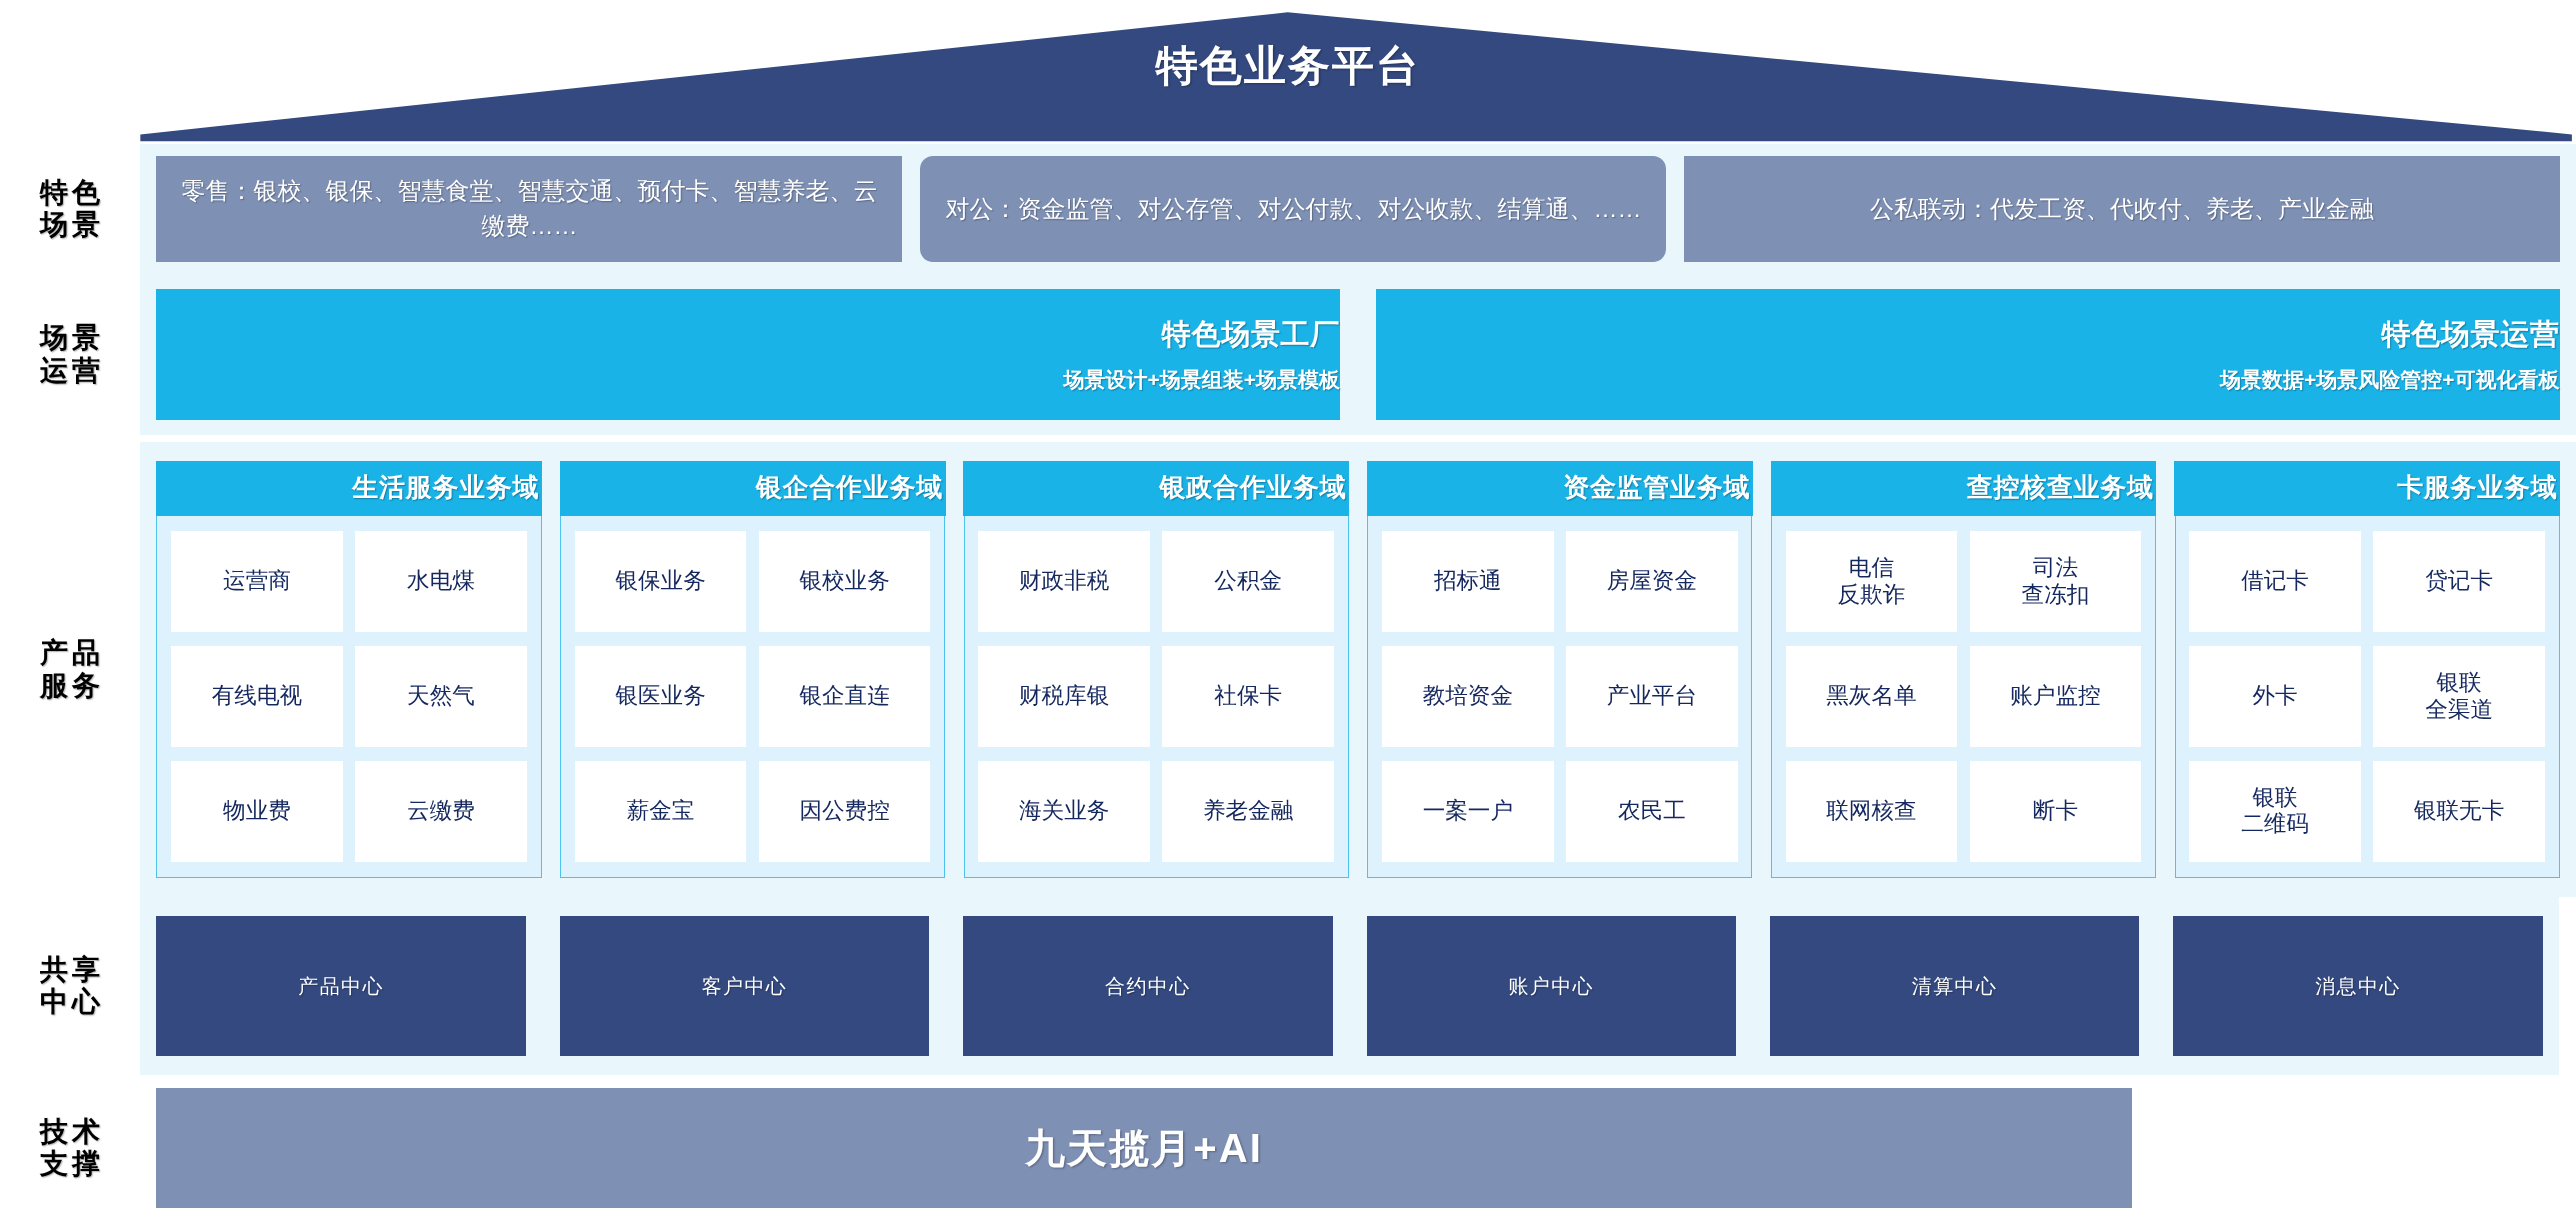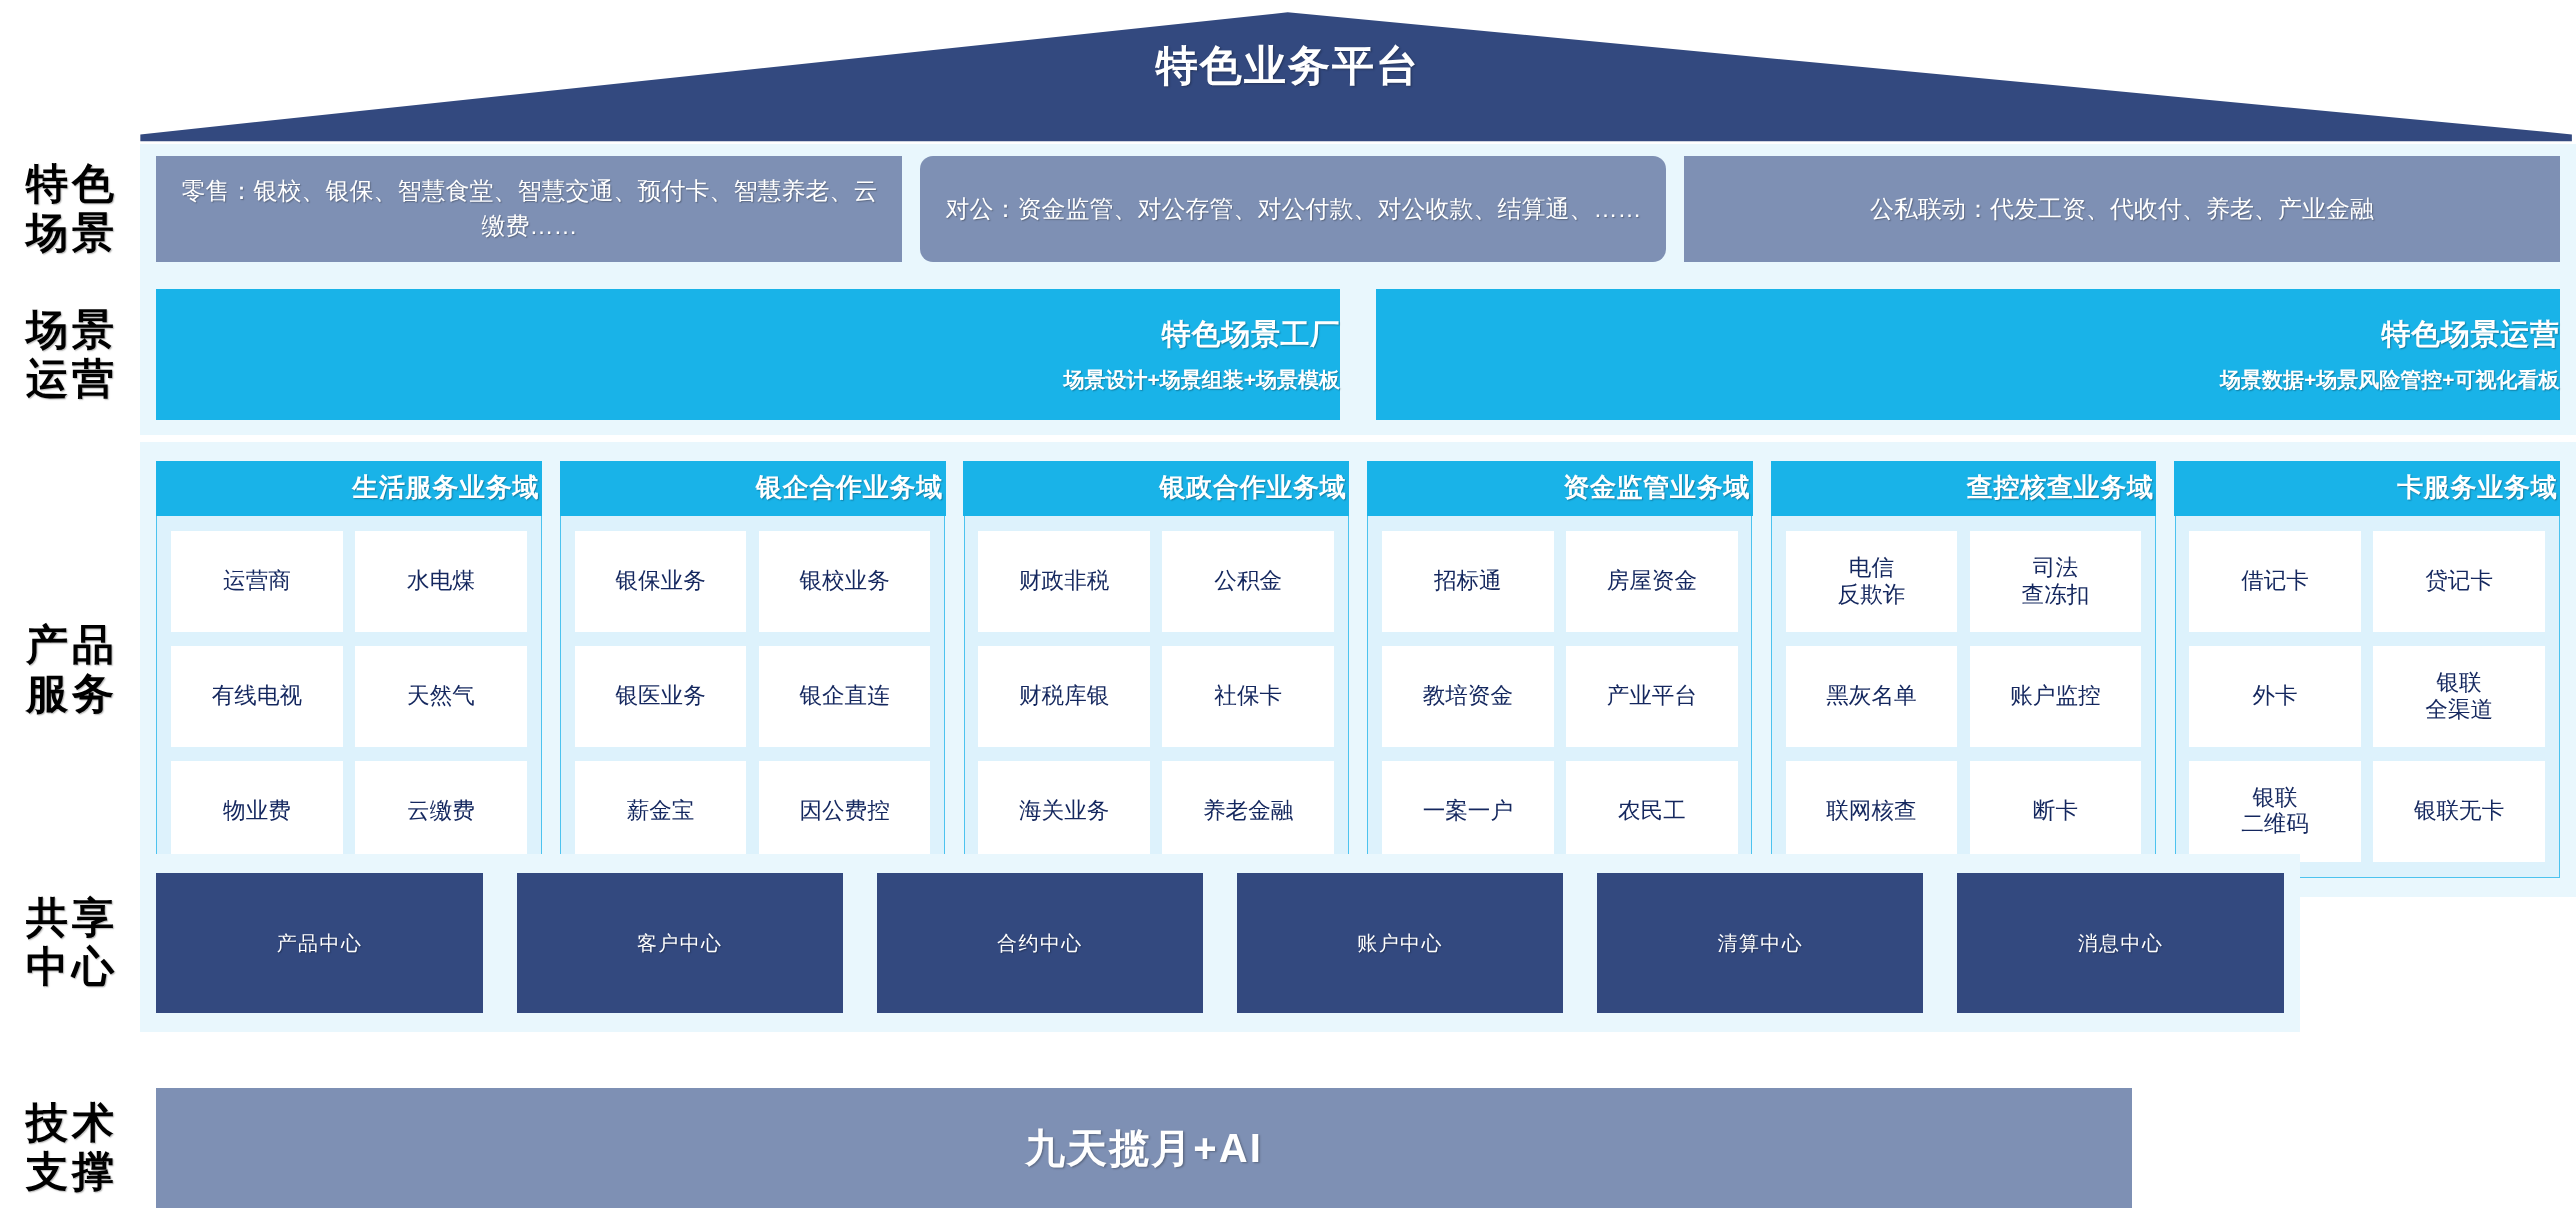--- a/index.html
+++ b/index.html
@@ -21,21 +21,21 @@
     font-size: 42px; font-weight: bold; letter-spacing: 2.1px;
     text-shadow: 1.4px 1.4px 2.1px rgba(0,0,0,.28);
   }
 
   
   .band { position: absolute; display: flex; align-items: stretch; }
   .band-label {
     width: 140px; flex: 0 0 140px;
     display: flex; flex-direction: column;
     align-items: center; justify-content: center;
-    color: #000000; font-size: 42px; font-weight: bold;
+    color: #000000; font-size: 28px; font-weight: bold;
     line-height: 1.16; letter-spacing: 4.1px; text-indent: 4.1px;
     text-shadow: 1px 1px 1.4px rgba(0,0,0,.30);
   }
   .band-body {
     flex: 1 1 auto; background: #e9f7fd;
     display: flex; align-items: center;
   }
 
   
   #band-scenario { left: 0; top: 144px; width: 2576px; height: 130px; }
@@ -85,21 +85,21 @@
     gap: 13.7px 12.3px; padding: 15px 13.7px;
   }
   .domain-cell {
     background: #ffffff; color: #14275e;
     display: flex; align-items: center; justify-content: center;
     text-align: center; font-size: 22.6px; line-height: 1.18;
     padding: 2.7px 1.4px; white-space: pre-line;
   }
 
   
-  #band-shared { left: 0; top: 854px; width: 2300px; height: 178px; text-align: right; }
+  #band-shared { left: 0; top: 897px; width: 2559px; height: 178px; text-align: right; }
   #band-shared .band-body { padding: 19px 16.4px; gap: 34px; height: 178px; }
   .shared-box {
     flex: 1 1 0; height: 100%;
     background: #33497f; color: #ffffff;
     display: flex; align-items: center; justify-content: center;
     font-size: 20px; letter-spacing: 1.4px;
     text-shadow: 1px 1px 1.4px rgba(0,0,0,.30);
   }
 
   

